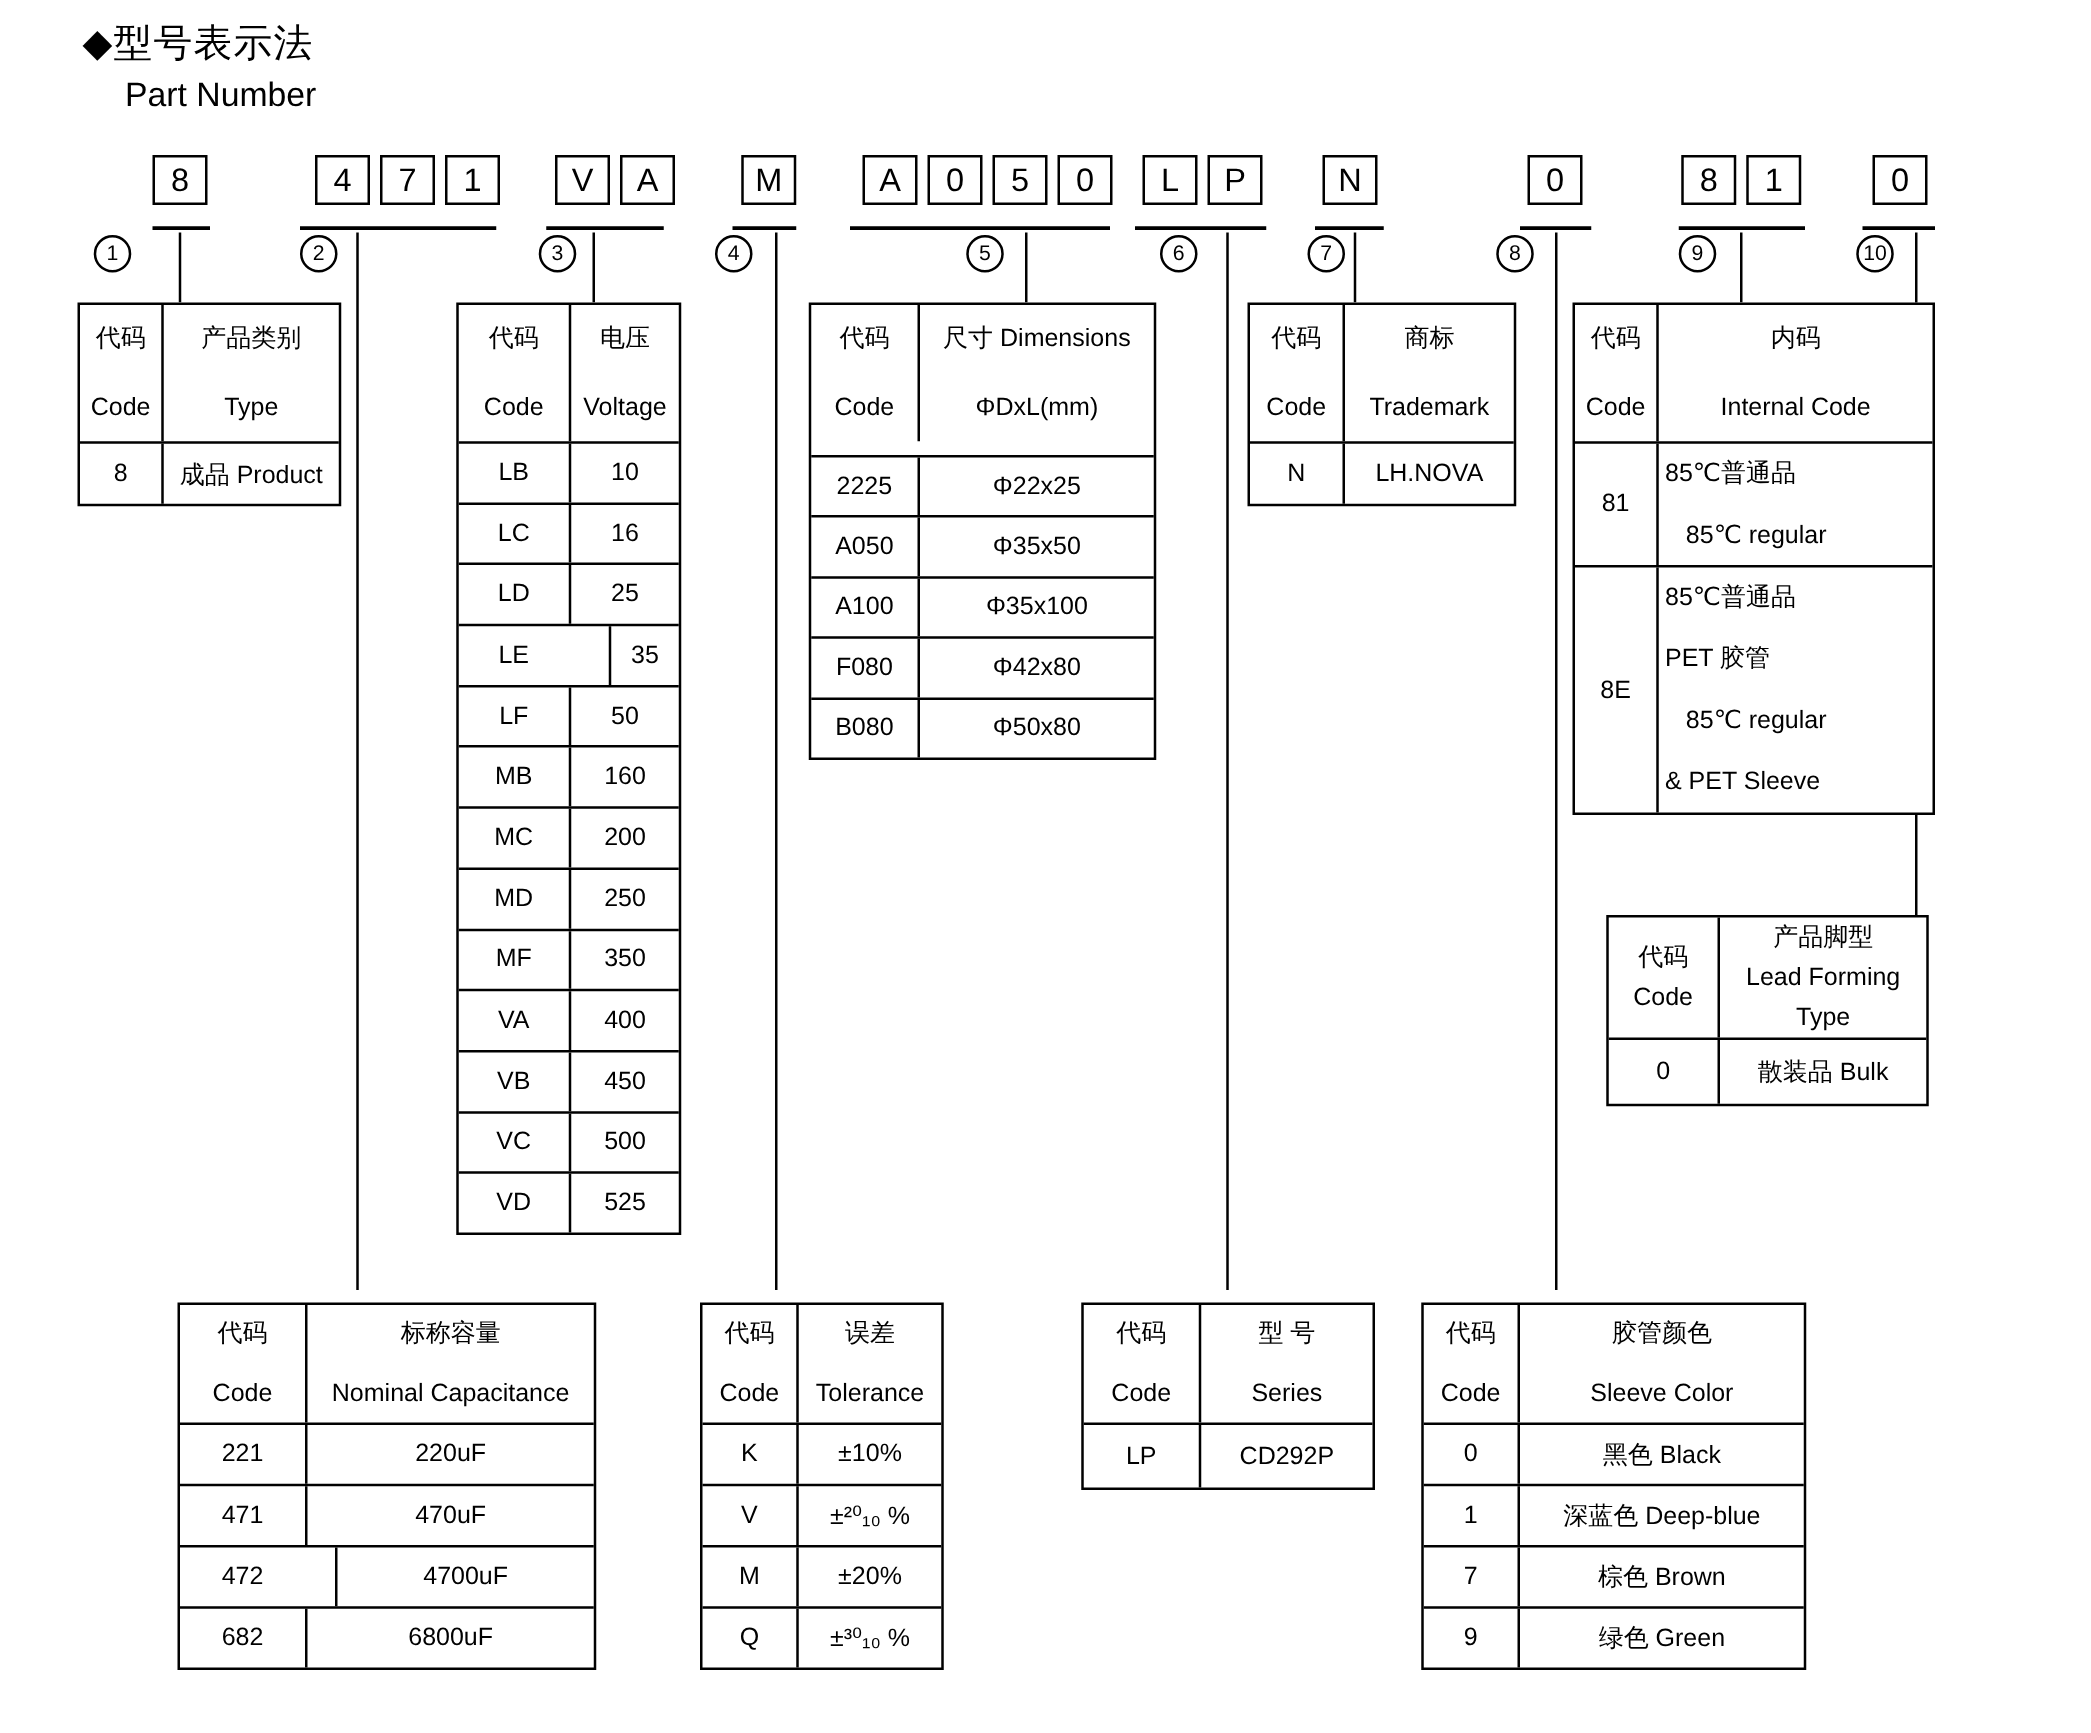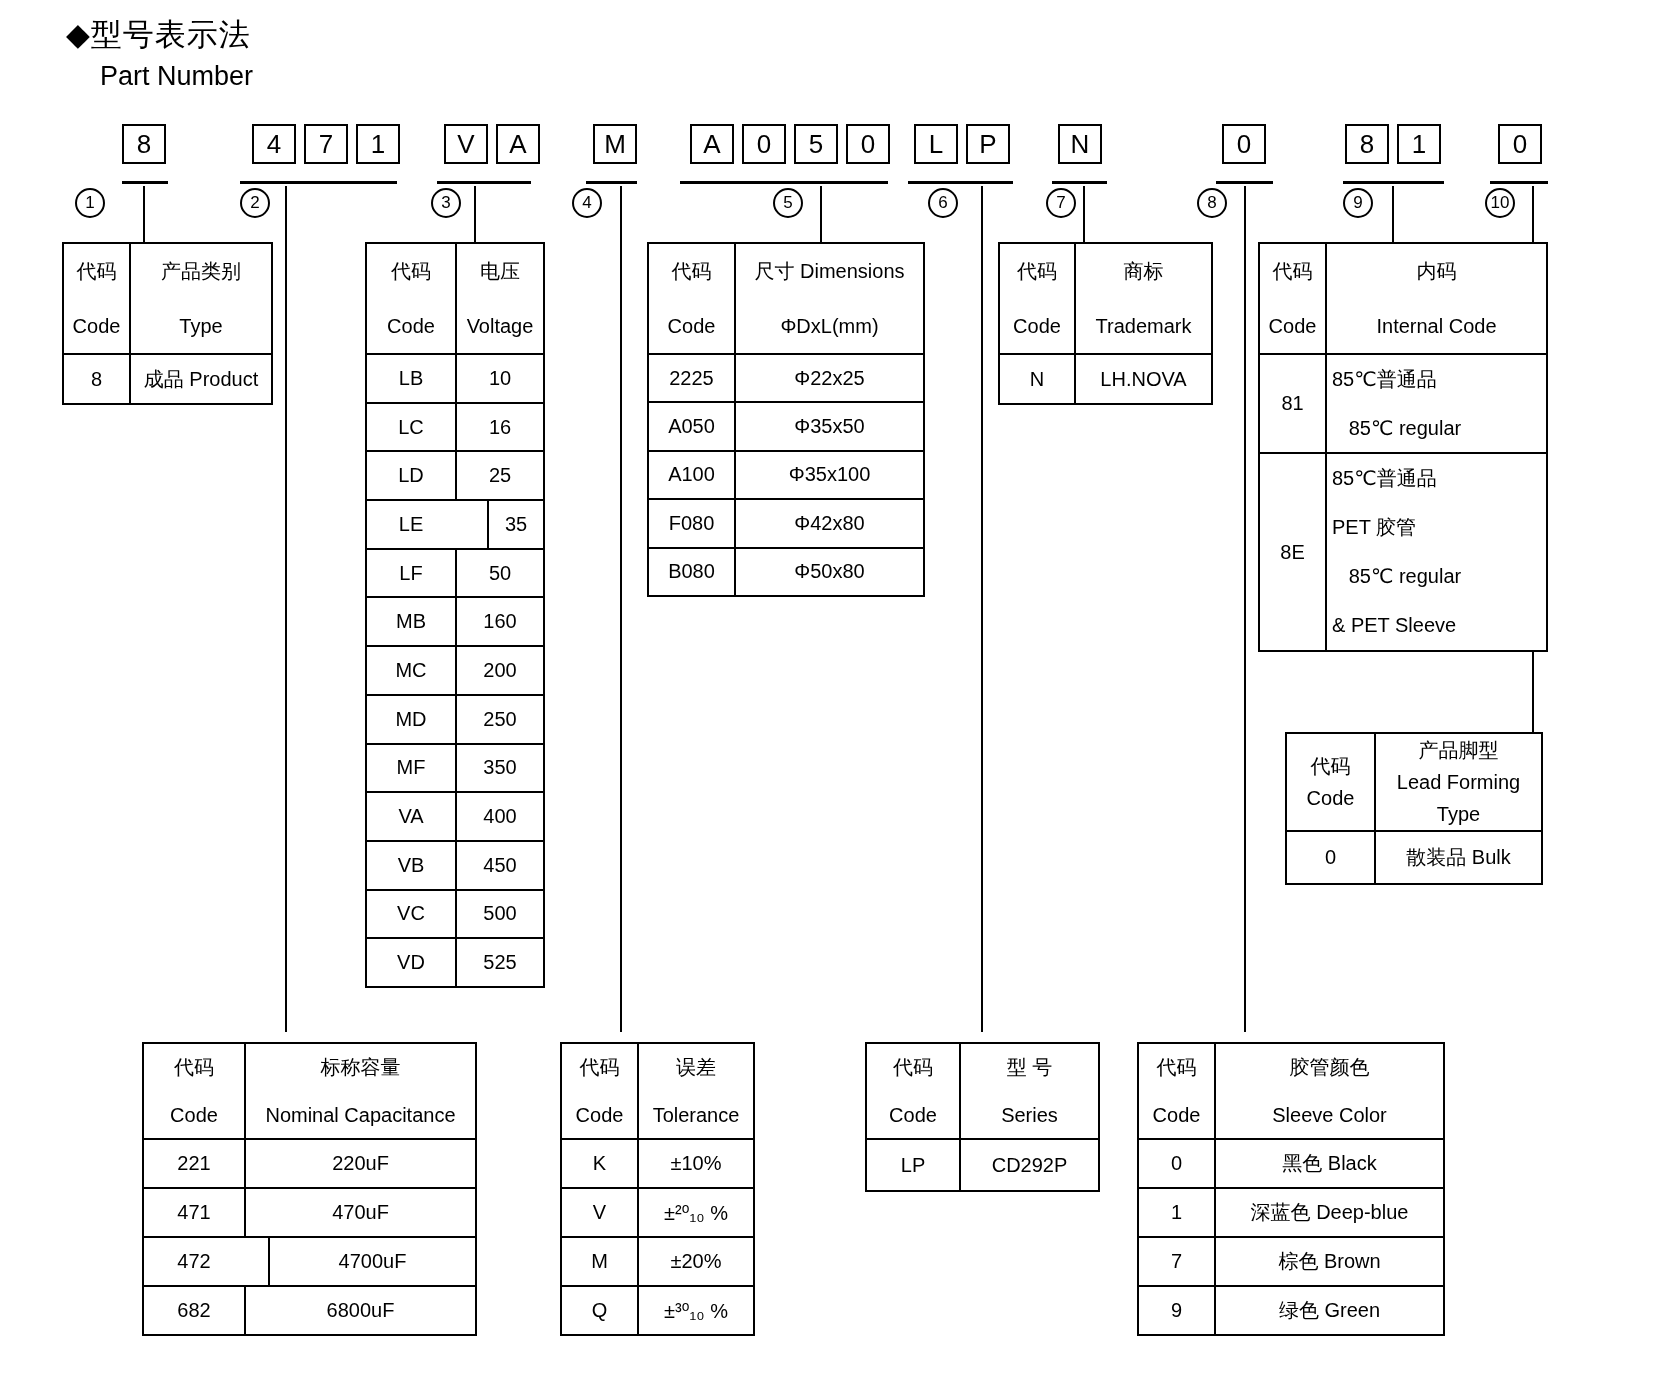--- a/index.html
+++ b/index.html
@@ -240,21 +240,21 @@
       <div class="drow" style="height: 109px;">
         <div class="dcell" style="width: 85px; flex: 0 0 auto;">
           <div class="cline" style="line-height: 55px;">代码</div>
           <div class="cline" style="line-height: 55px;">Code</div>
         </div>
         <div class="dcell" style="flex: 1 1 auto;">
           <div class="cline" style="line-height: 55px;">尺寸 Dimensions</div>
           <div class="cline" style="line-height: 55px;">ΦDxL(mm)</div>
         </div>
       </div>
-      <div class="drow" style="height: 48.4px;">
+      <div class="drow" style="height: 48.4px; margin-top: 11px;">
         <div class="dcell" style="width: 85px; flex: 0 0 auto;">
           <div class="cline">2225</div>
         </div>
         <div class="dcell" style="flex: 1 1 auto;">
           <div class="cline">Φ22x25</div>
         </div>
       </div>
       <div class="drow" style="height: 48.4px;">
         <div class="dcell" style="width: 85px; flex: 0 0 auto;">
           <div class="cline">A050</div>

